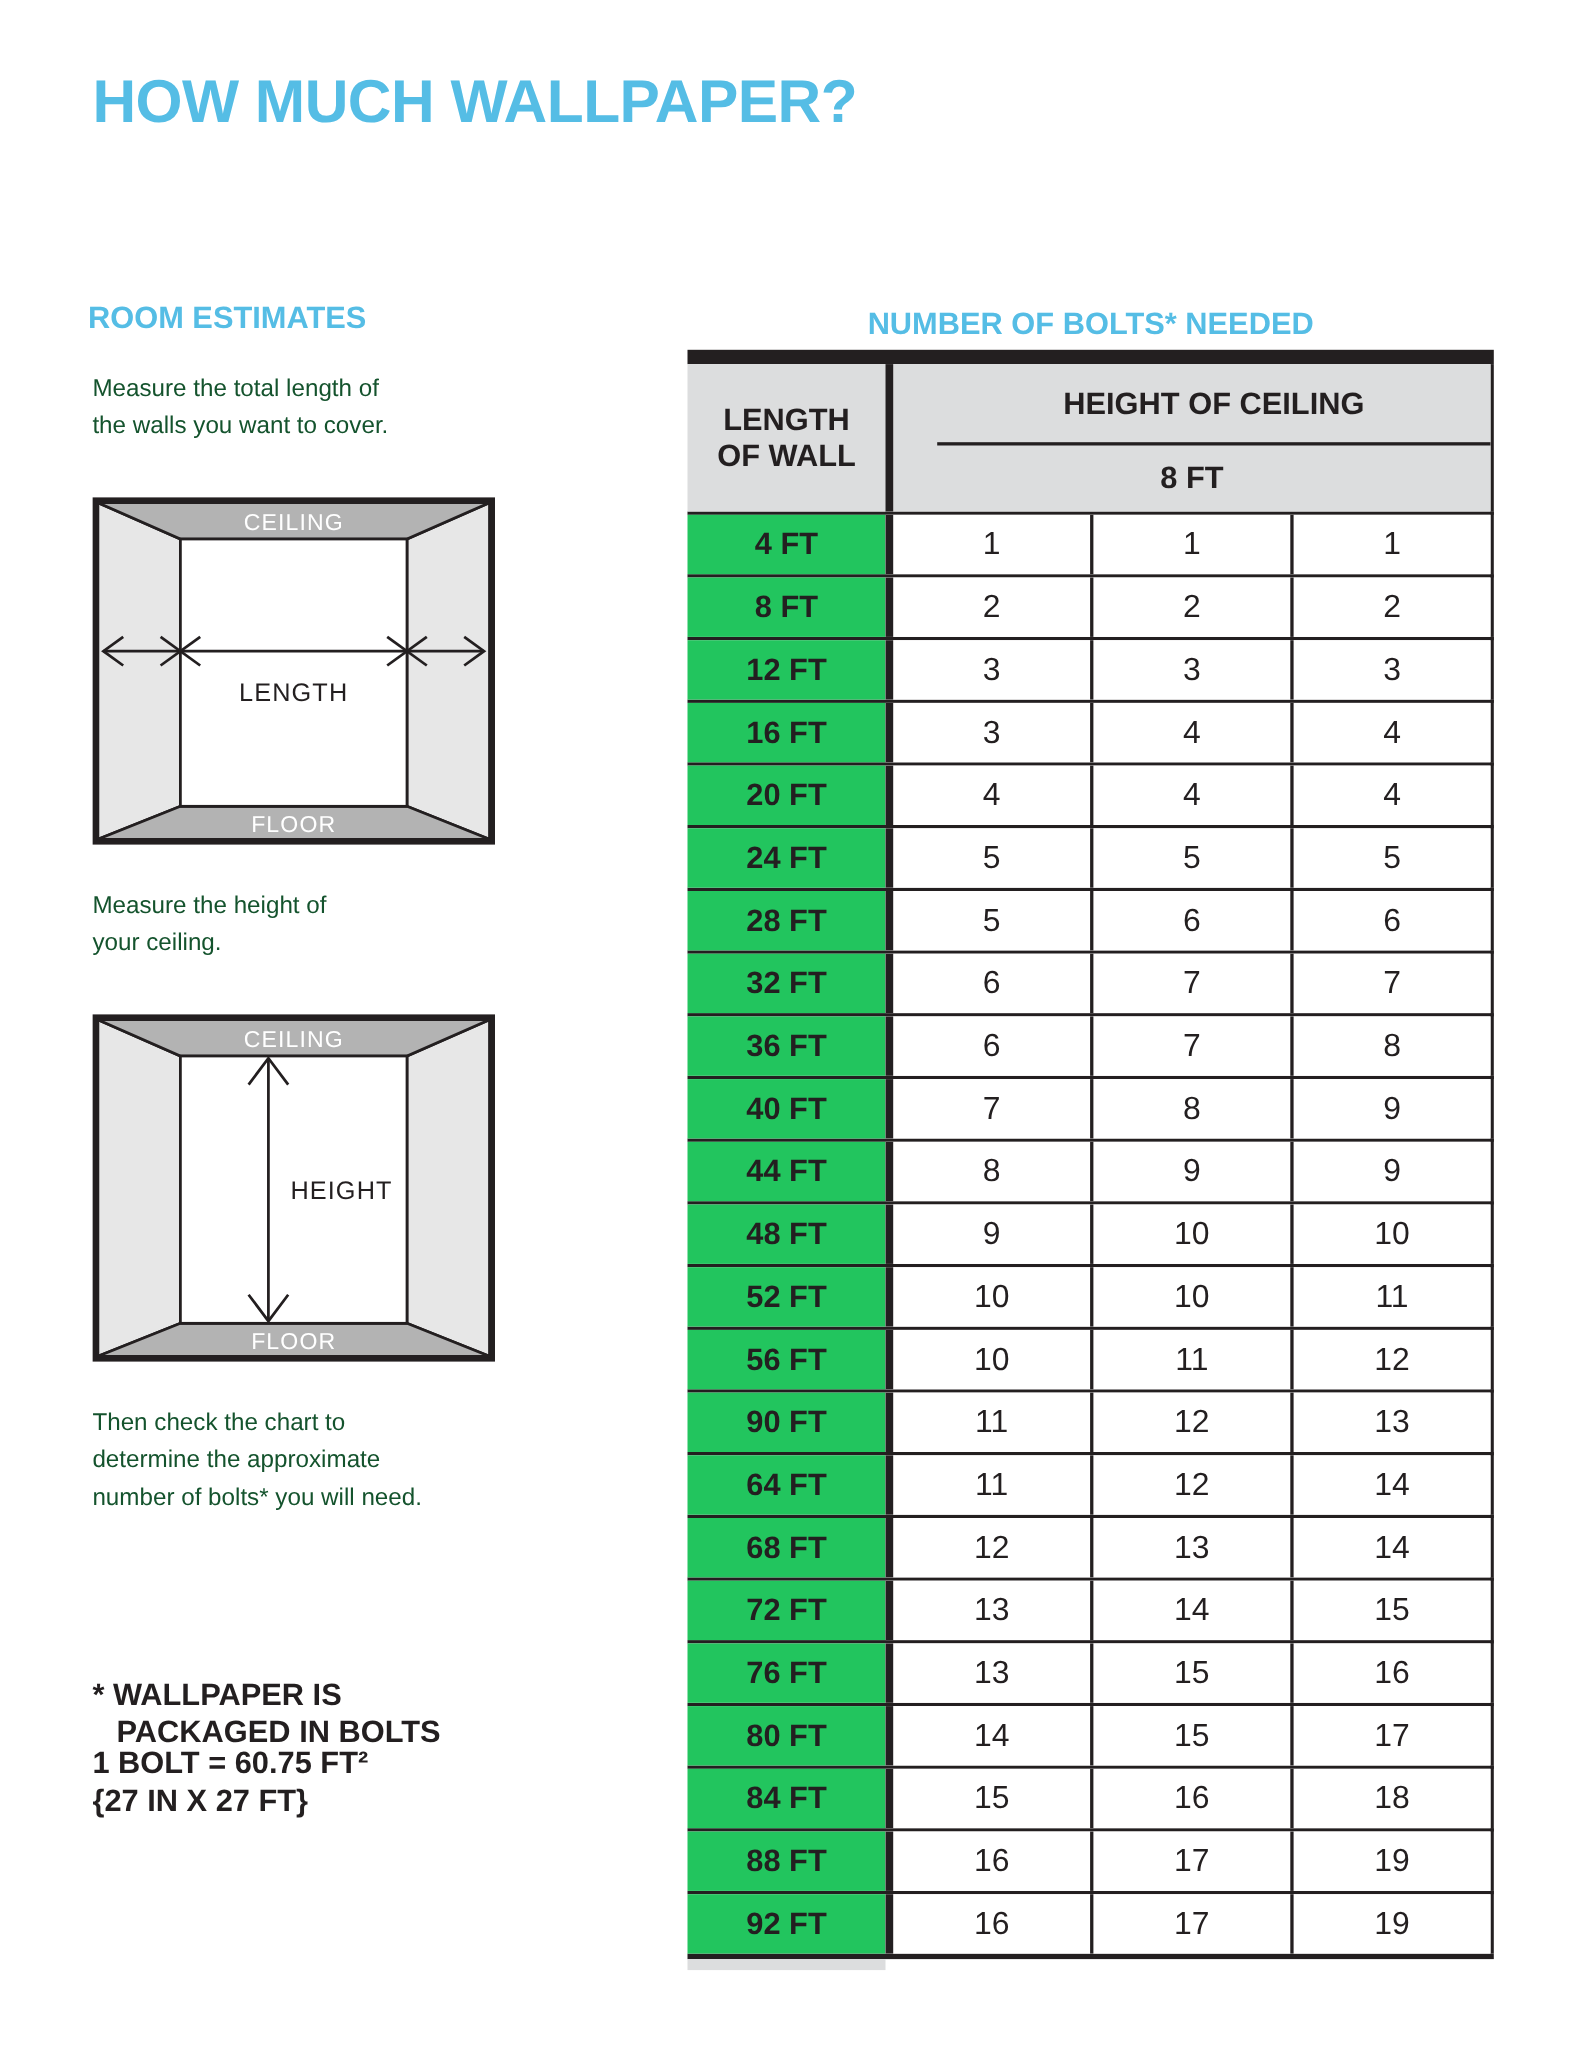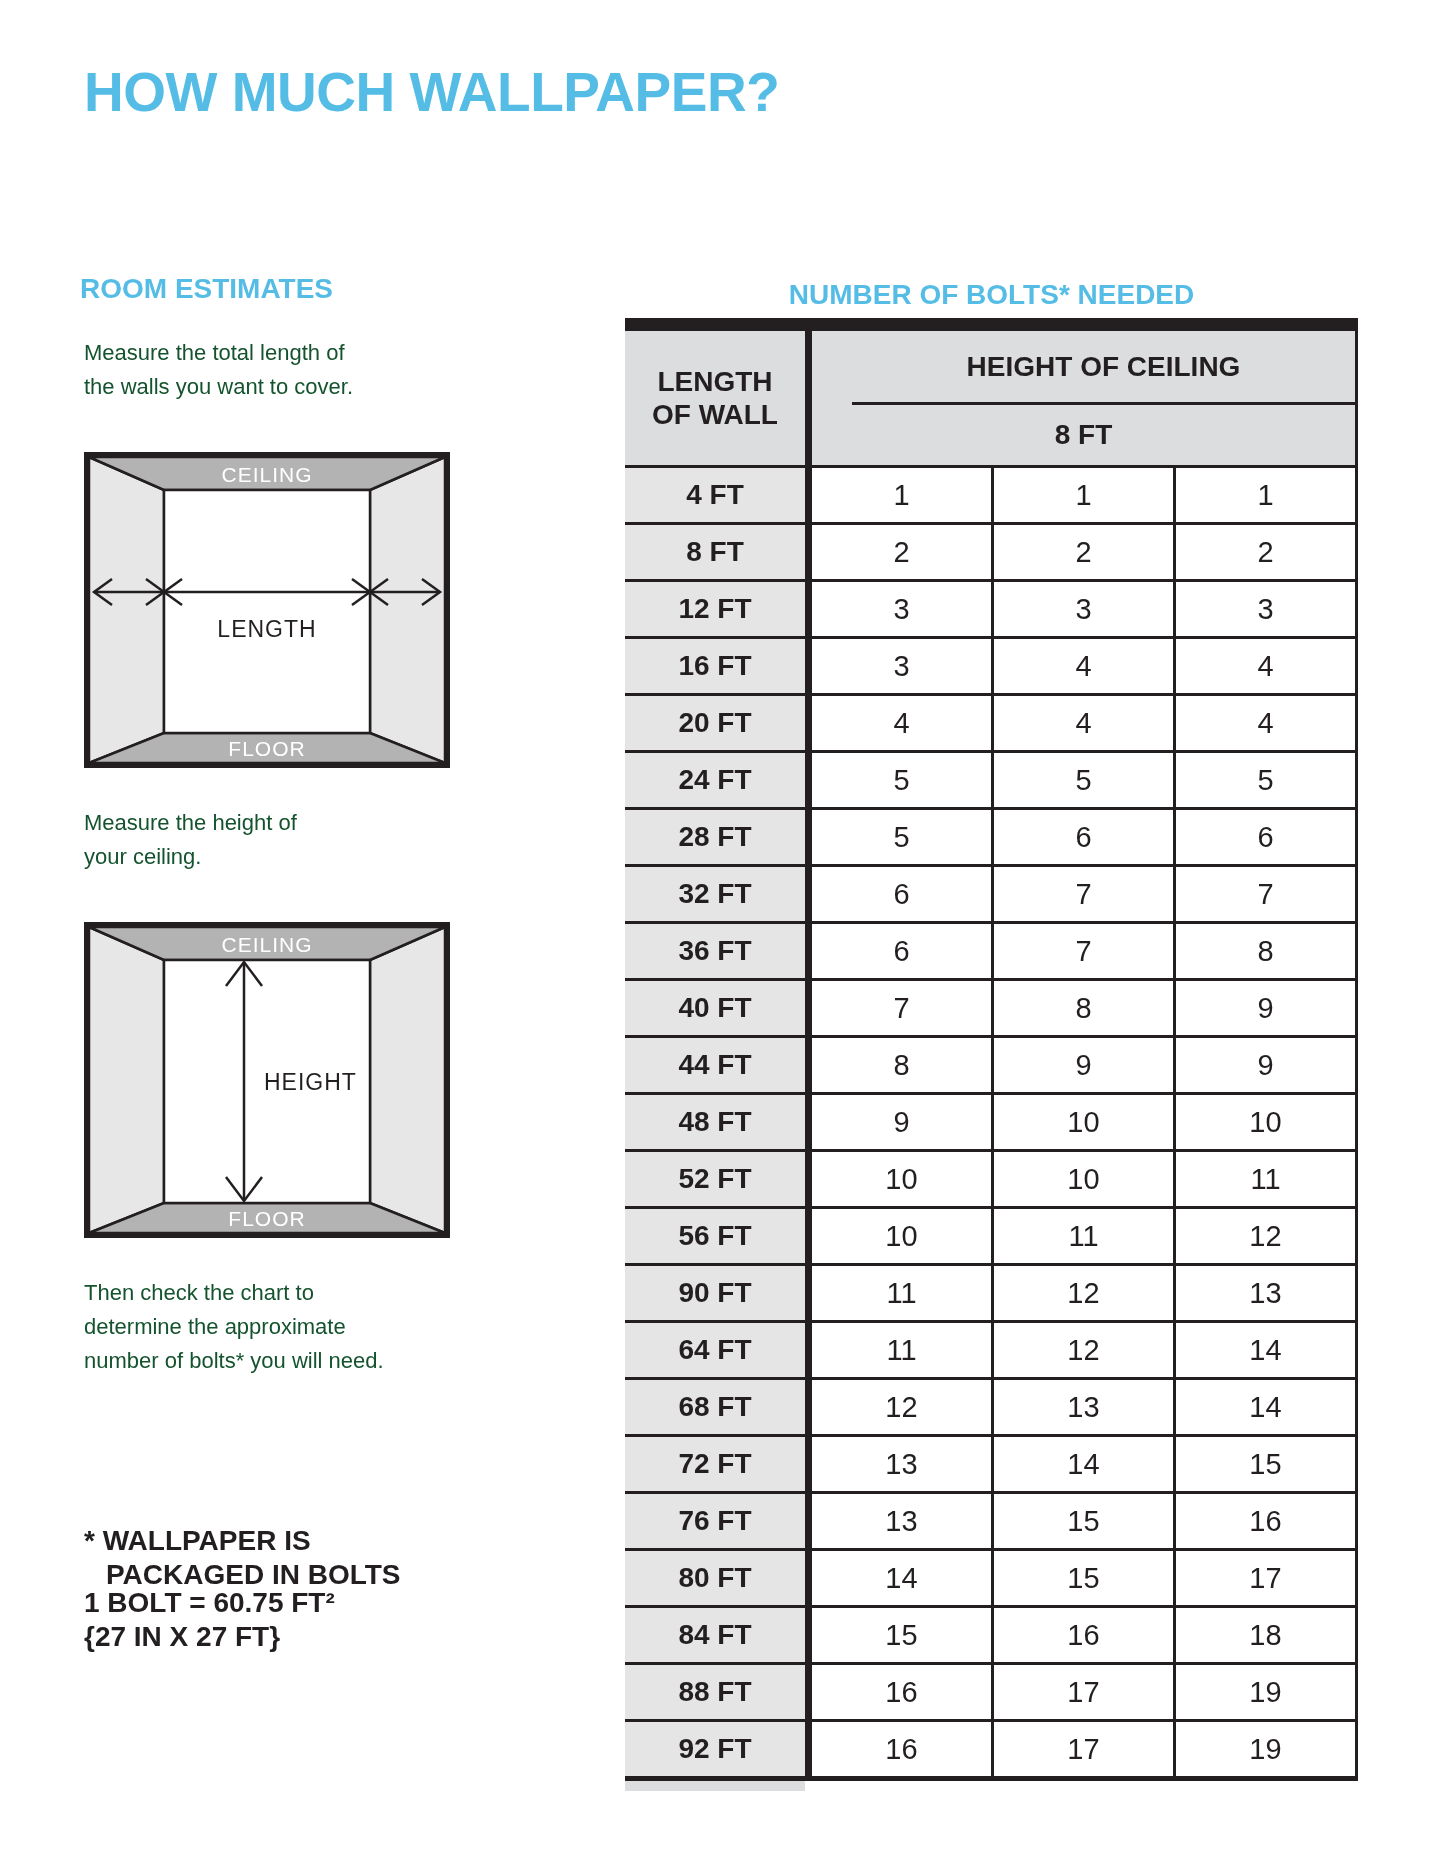--- a/index.html
+++ b/index.html
@@ -37,21 +37,21 @@
   .grouphead{flex:1;background:#DCDDDE;border-left:7px solid #231F20;display:flex;flex-direction:column;}
   .groupheadtitle{
     height:74px;display:flex;align-items:center;justify-content:center;
     font-weight:bold;font-size:28px;border-bottom:3px solid #231F20;margin-left:40px;
   }
   .ftrow{flex:1;display:flex;}
   .ftrow > div{flex:1;display:flex;align-items:center;justify-content:center;font-weight:bold;font-size:28px;}
   .tbody{width:733px;border-bottom:5px solid #231F20;}
   .trow{display:flex;width:733px;height:57px;border-top:3px solid #231F20;border-right:3px solid #231F20;}
   .trow .label{
-    width:180px;background:#e5e5e5;display:flex;align-items:center;justify-content:center;
+    width:180px;background:#22c55e;display:flex;align-items:center;justify-content:center;
     font-weight:bold;font-size:28px;
   }
   .trow .val{
     flex:1;background:#ffffff;display:flex;align-items:center;justify-content:center;
     font-size:29px;border-left:3px solid #231F20;
   }
   .trow .val.first{border-left-width:7px;}
   .graytab{width:180px;height:10px;background:#DCDDDE;}
   
   svg text{font-family:"Liberation Sans", sans-serif;}

